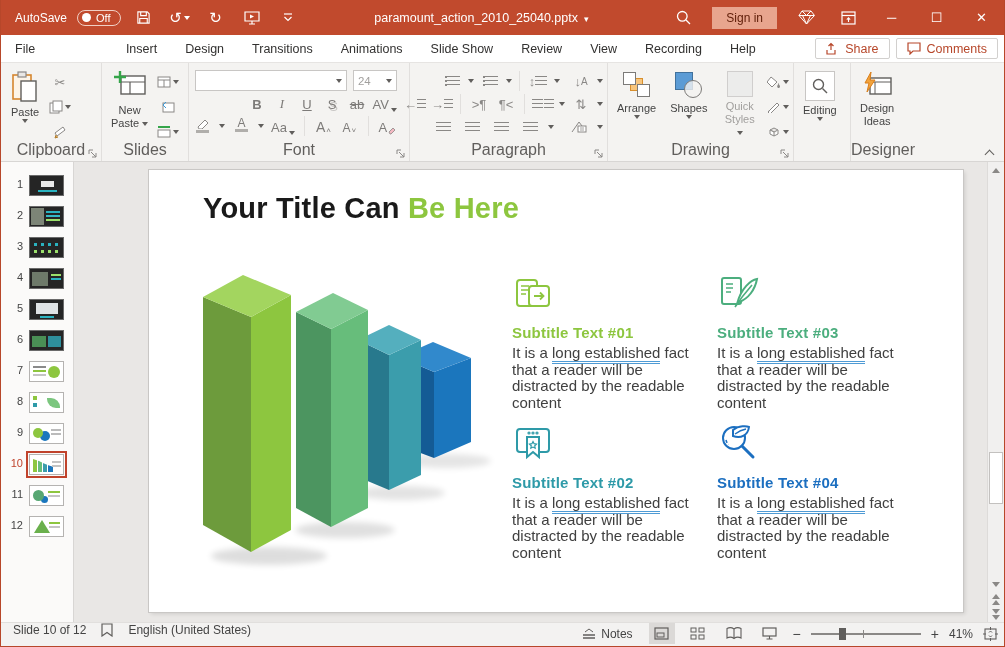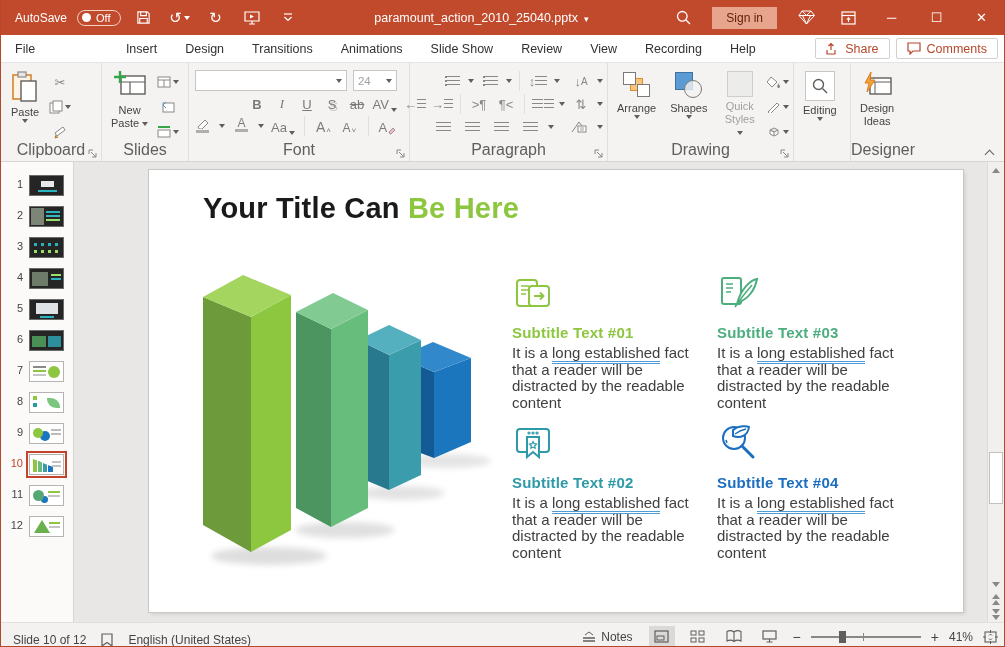--- a/index.html
+++ b/index.html
@@ -116,21 +116,21 @@
 
   .vscroll{ position:absolute; right:0; top:0; bottom:0; width:17px; background:#f1f0ef; border-left:1px solid #dddbd9; }
   .vs-btn{ height:16px; display:flex; align-items:center; justify-content:center; }
   .vs-thumb{ position:absolute; left:1px; right:1px; top:63%; height:52px; background:#fff; border:1px solid #c3c1bf; }
   .tri-up{ width:0;height:0;border-left:4px solid transparent;border-right:4px solid transparent;border-bottom:5px solid #8a8886; }
   .tri-dn{ width:0;height:0;border-left:4px solid transparent;border-right:4px solid transparent;border-top:5px solid #8a8886; }
   .vs-bottom{ position:absolute; bottom:0; left:0; right:0; }
   .dbl-chev{ height:15px; display:flex; align-items:center; justify-content:center; flex-direction:column; gap:1px; }
 
   
-  .statusbar{ height:25px; background:#f3f2f1; border-top:1px solid #e1dfdd; display:flex; align-items:flex-end; font-size:12px; color:#444; padding:0 6px 0 12px; }
+  .statusbar{ height:25px; background:#f3f2f1; border-top:1px solid #e1dfdd; display:flex; align-items:flex-start; font-size:12px; color:#444; padding:0 6px 0 12px; }
   .sb-left{ display:flex; align-items:center; gap:14px; }
   .sb-spacer{ flex:1; }
   .sb-right{ display:flex; align-items:center; gap:10px; }
   .sb-view{ width:26px; height:21px; display:flex; align-items:center; justify-content:center; }
   .sb-view.active{ background:#dbd9d7; }
   .zoom-track{ width:110px; height:2px; background:#8a8886; position:relative; }
   .zoom-thumb{ position:absolute; left:28px; top:-5px; width:7px; height:12px; background:#605e5c; }
   .zoom-tick{ position:absolute; left:52px; top:-3px; width:1px; height:8px; background:#8a8886; }
   .notes-btn{ display:flex; align-items:center; gap:5px; padding:0 6px; height:21px; }
 </style>

